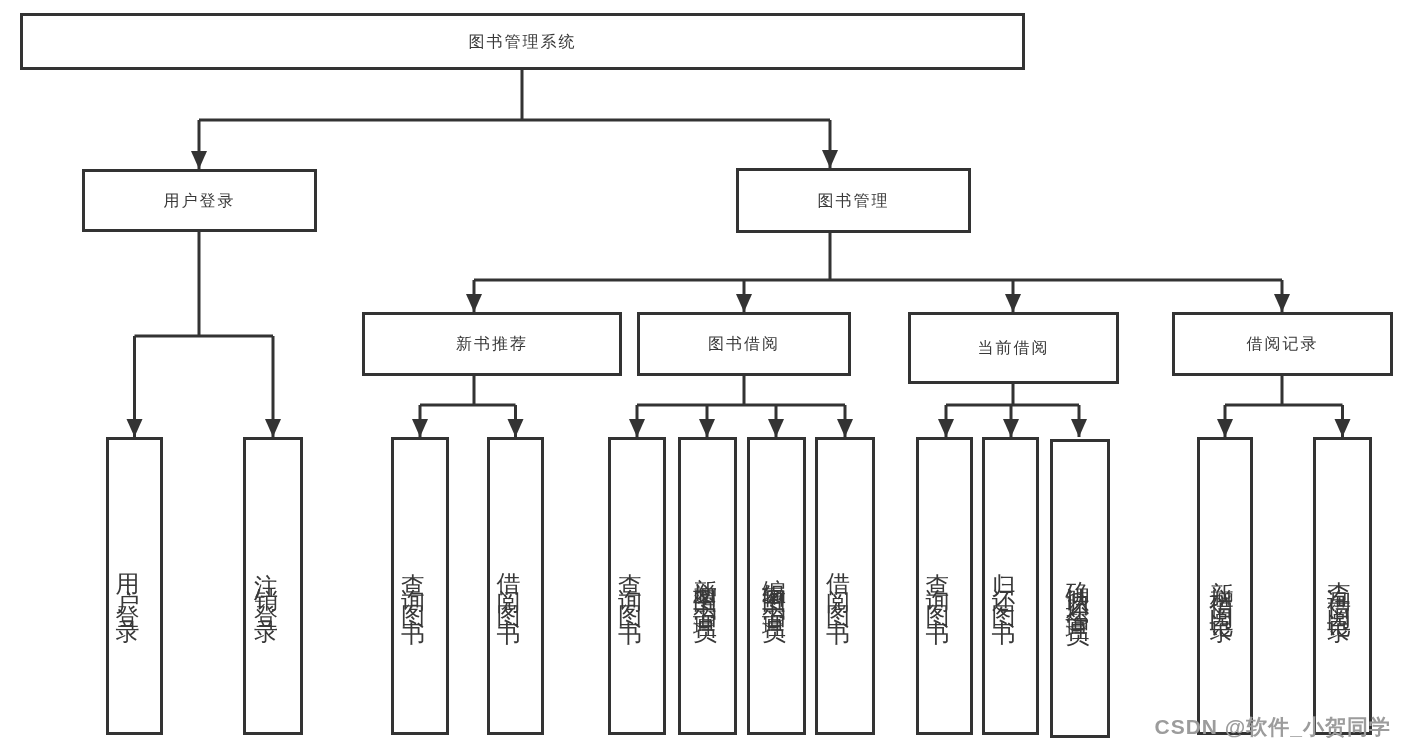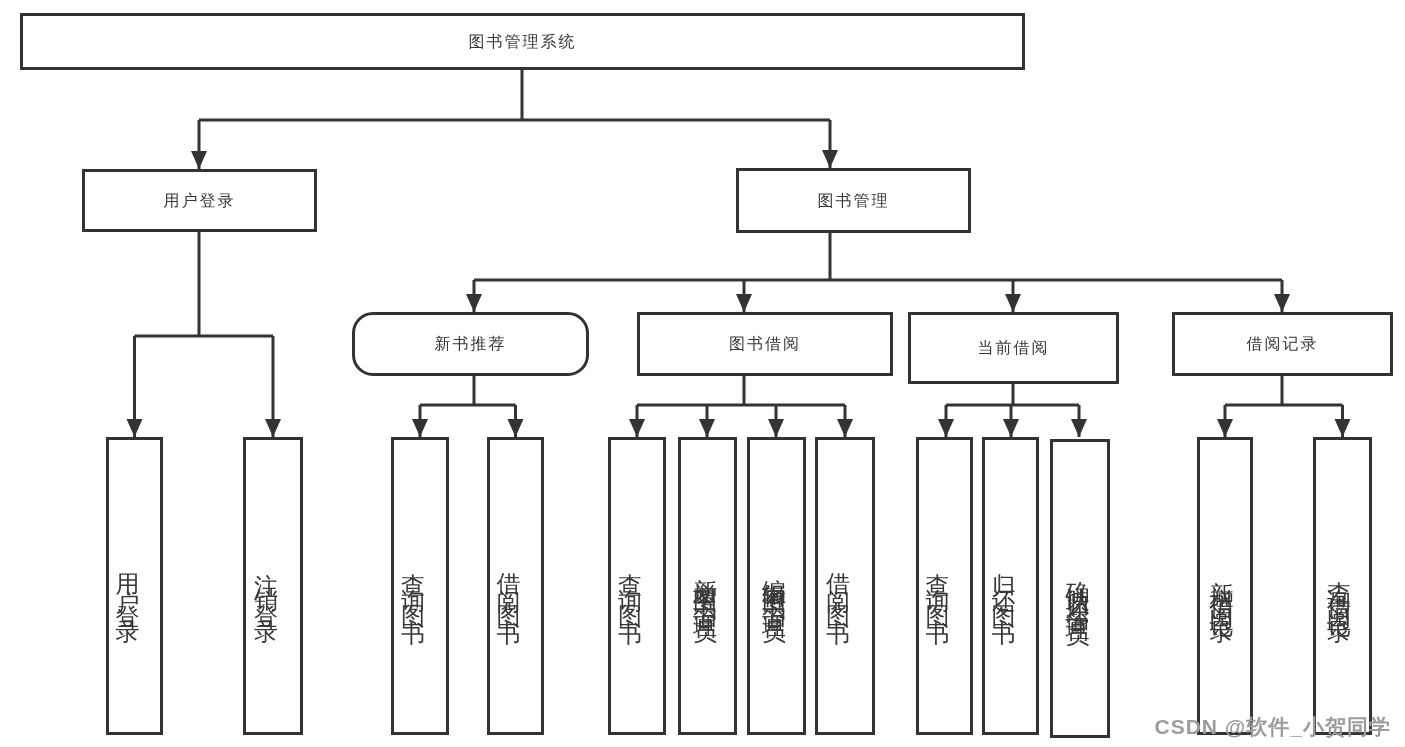--- a/index.html
+++ b/index.html
@@ -107,22 +107,22 @@
       <path d="M1225 405 V437" marker-end="url(#arw)"></path>
       <path d="M1342.5 405 V437" marker-end="url(#arw)"></path>
     </g>
   </svg>
 
   <div class="node h" style="left:20px; top:13px; width:1005px; height:57px;">图书管理系统</div>
 
   <div class="node h" style="left:82px; top:169px; width:235px; height:63px;">用户登录</div>
   <div class="node h" style="left:712px; top:168px; width:235px; height:65px;margin-left:24px;">图书管理</div>
 
-  <div class="node h" style="left:352px; top:312px; width:237px; height:64px;border-radius:21px;">新书推荐</div>
-  <div class="node h" style="left:637px; top:312px; width:256px; height:64px;">图书借阅</div>
+  <div class="node h" style="left:362px; top:312px; width:260px; height:64px;">新书推荐</div>
+  <div class="node h" style="left:637px; top:312px; width:214px; height:64px;">图书借阅</div>
   <div class="node h" style="left:908px; top:312px; width:211px; height:72px;">当前借阅</div>
   <div class="node h" style="left:1172px; top:312px; width:221px; height:64px;">借阅记录</div>
 
   <div class="node v s4" style="left:106px; top:437px; width:57px; height:298px;">用户登录</div>
   <div class="node v s4" style="left:243px; top:437px; width:60px; height:298px;">注销登录</div>
 
   <div class="node v s4" style="left:391px; top:437px; width:58px; height:298px;">查询图书</div>
   <div class="node v s4" style="left:487px; top:437px; width:57px; height:298px;">借阅图书</div>
 
   <div class="node v s4" style="left:608px; top:437px; width:58px; height:298px;">查询图书</div>

